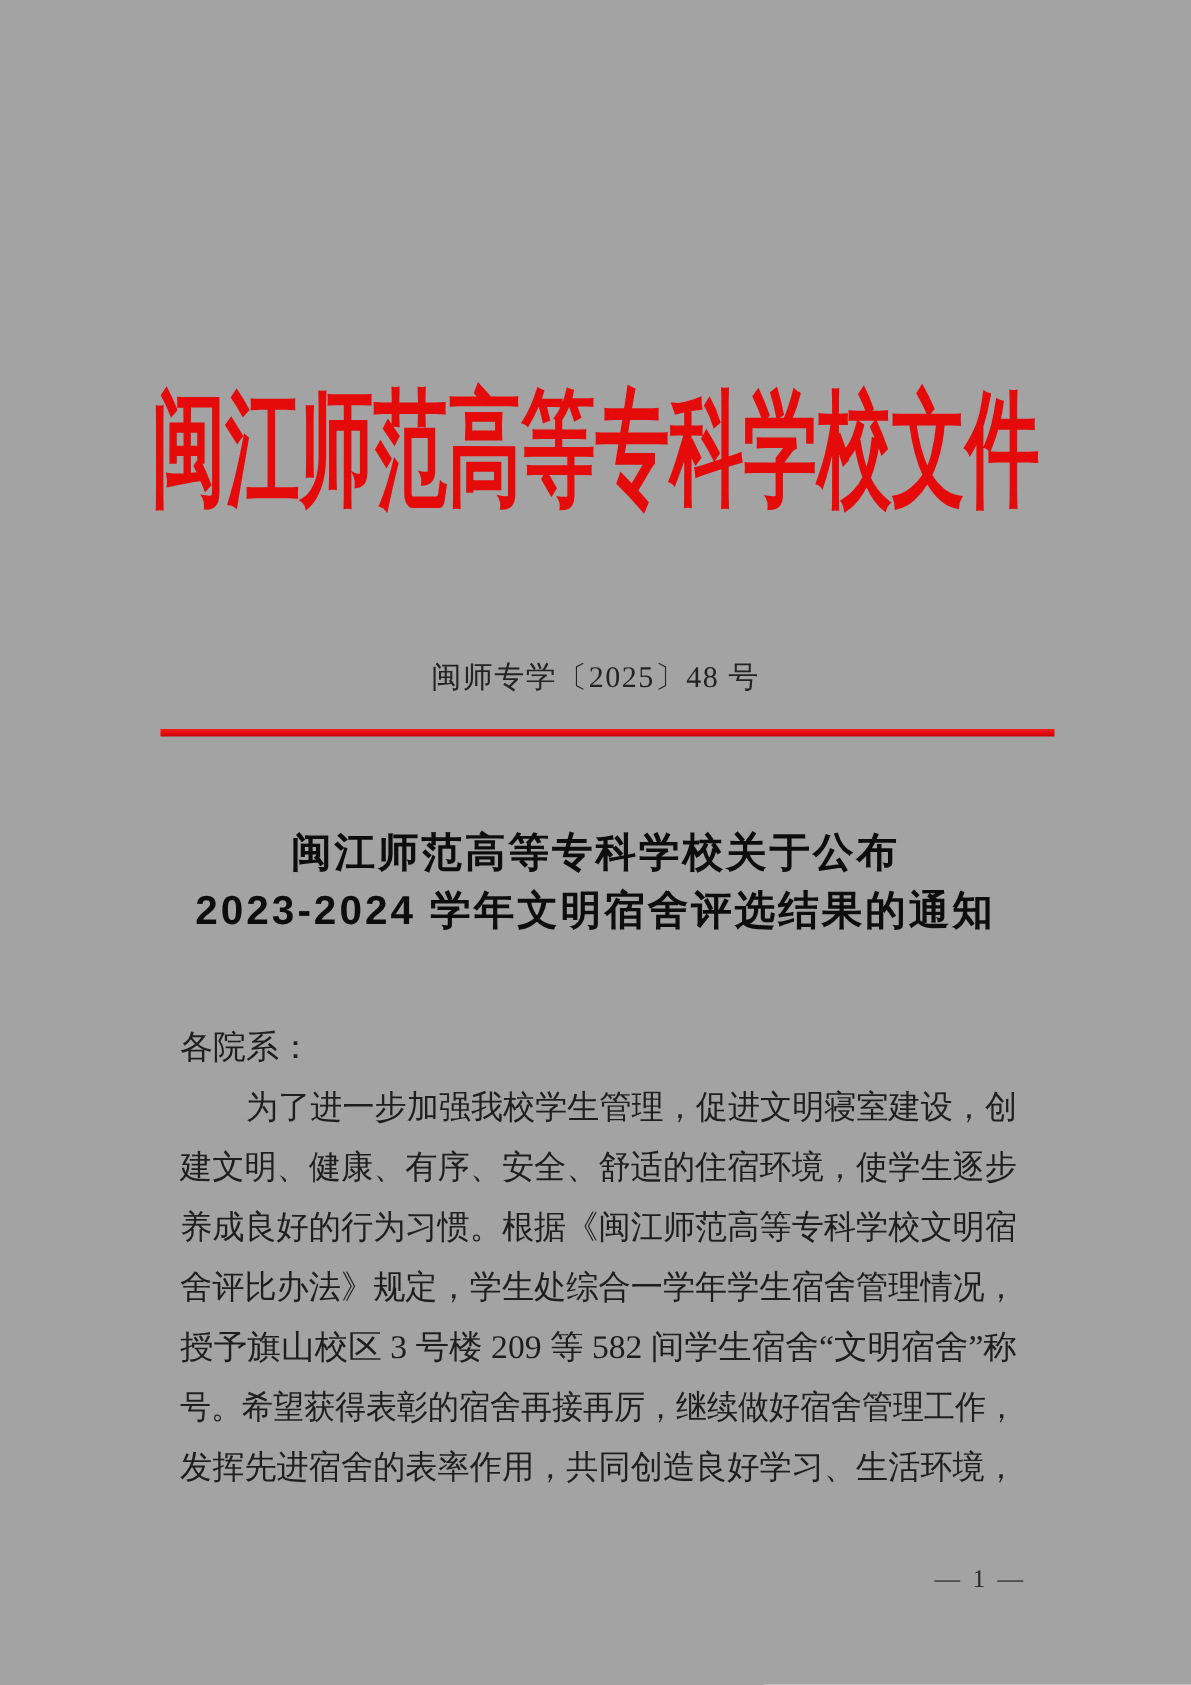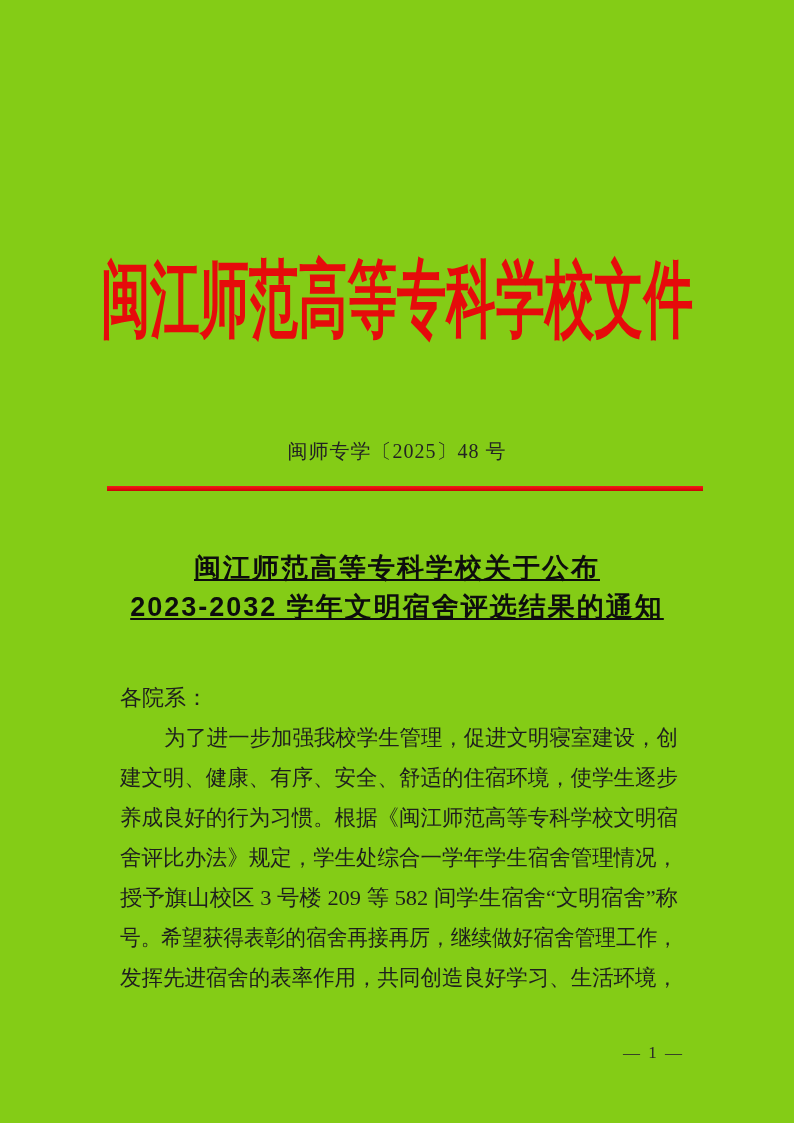--- a/index.html
+++ b/index.html
@@ -2,21 +2,21 @@
 <html style="--red: #e60b0b; --ink: #1e1e1e;"><head>
 <meta charset="utf-8">
 <style>
   :root { --red: #e60b0b; --ink: #1e1e1e; }
   html, body { margin: 0; padding: 0; }
   body { background: #ffffff; }
   .page {
     position: relative;
     width: 794px;
     height: 1123px;
-    background: #84cc16;
+    background: #a3a3a3;
     overflow: hidden;
     font-family: "Liberation Serif", "DejaVu Serif", serif;
     color: var(--ink);
   }
   .letterhead {
     position: absolute;
     top: 240px;
     left: 0;
   }
   .letterhead-text {
@@ -48,21 +48,20 @@
     top: 549px;
     left: 0;
     width: 100%;
     text-align: center;
     font-family: "Liberation Sans", "DejaVu Sans", sans-serif;
     font-weight: bold;
     font-size: 27px;
     line-height: 39px;
     color: #0d0d0d;
     letter-spacing: 2px;
-    text-decoration: underline;
   }
   .body-svg {
     position: absolute;
     top: 676px;
     left: 120px;
   }
   .body-line-text {
     font-family: "Liberation Serif", "DejaVu Serif", serif;
     font-size: 22px;
     fill: var(--ink);
@@ -85,21 +84,21 @@
   <svg class="letterhead" width="794" height="112" viewBox="0 0 794 112">
     <text x="397" y="88" text-anchor="middle" textLength="592" lengthAdjust="spacingAndGlyphs" class="letterhead-text">闽江师范高等专科学校文件</text>
   </svg>
 
   <div class="doc-number">闽师专学〔2025〕48 号</div>
 
   <div class="red-line"></div>
 
   <div class="doc-title">
     <div>闽江师范高等专科学校关于公布</div>
-    <div>2023-2032 学年文明宿舍评选结果的通知</div>
+    <div>2023-2024 学年文明宿舍评选结果的通知</div>
   </div>
 
   <svg class="body-svg" width="558" height="345" viewBox="0 0 558 345">
     <text class="body-line-text" x="0" y="29">各院系：</text>
     <text class="body-line-text" x="44" y="69" textLength="514" lengthAdjust="spacingAndGlyphs">为了进一步加强我校学生管理，促进文明寝室建设，创</text>
     <text class="body-line-text" x="0" y="109" textLength="558" lengthAdjust="spacingAndGlyphs">建文明、健康、有序、安全、舒适的住宿环境，使学生逐步</text>
     <text class="body-line-text" x="0" y="149" textLength="558" lengthAdjust="spacingAndGlyphs">养成良好的行为习惯。根据《闽江师范高等专科学校文明宿</text>
     <text class="body-line-text" x="0" y="189" textLength="558" lengthAdjust="spacingAndGlyphs">舍评比办法》规定，学生处综合一学年学生宿舍管理情况，</text>
     <text class="body-line-text" x="0" y="229" textLength="558" lengthAdjust="spacingAndGlyphs">授予旗山校区 3 号楼 209 等 582 间学生宿舍“文明宿舍”称</text>
     <text class="body-line-text" x="0" y="269" textLength="558" lengthAdjust="spacingAndGlyphs">号。希望获得表彰的宿舍再接再厉，继续做好宿舍管理工作，</text>

